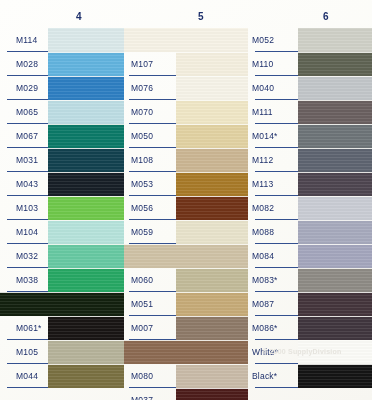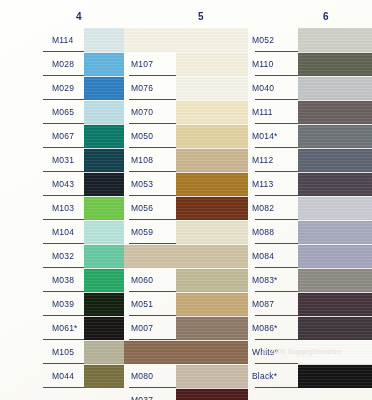--- a/index.html
+++ b/index.html
@@ -72,21 +72,21 @@
   .label-cell {
     position: relative;
     box-sizing: border-box;
     display: flex;
     align-items: center;
     font-size: 8.5px;
     color: #1d2f6b;
     letter-spacing: 0.2px;
     white-space: nowrap;
   }
-  .col-4 .label-cell { width: 48px; padding-left: 16px; margin-left: 36px; }
+  .col-4 .label-cell { width: 48px; padding-left: 16px; }
   .col-5 .label-cell { width: 52px; padding-left: 7px; }
   .col-6 .label-cell { width: 50px; padding-left: 4px; }
 
   
   .label-cell::after {
     content: "";
     position: absolute;
     left: 7px;
     right: 0px;
     bottom: 0;
@@ -208,21 +208,20 @@
             <div class="swatch-fill" style="background: rgb(103, 201, 162);"></div>
           </div>
         </div>
         <div class="row">
           <div class="label-cell">M038</div>
           <div class="swatch-cell">
             <div class="swatch-fill" style="background: rgb(39, 168, 100);"></div>
           </div>
         </div>
         <div class="row">
-          <div class="label-cell">M039</div>
           <div class="swatch-cell">
             <div class="swatch-fill" style="background: rgb(19, 33, 15);"></div>
           </div>
         </div>
         <div class="row">
           <div class="label-cell">M061*</div>
           <div class="swatch-cell">
             <div class="swatch-fill" style="background: rgb(25, 21, 20);"></div>
           </div>
         </div>

